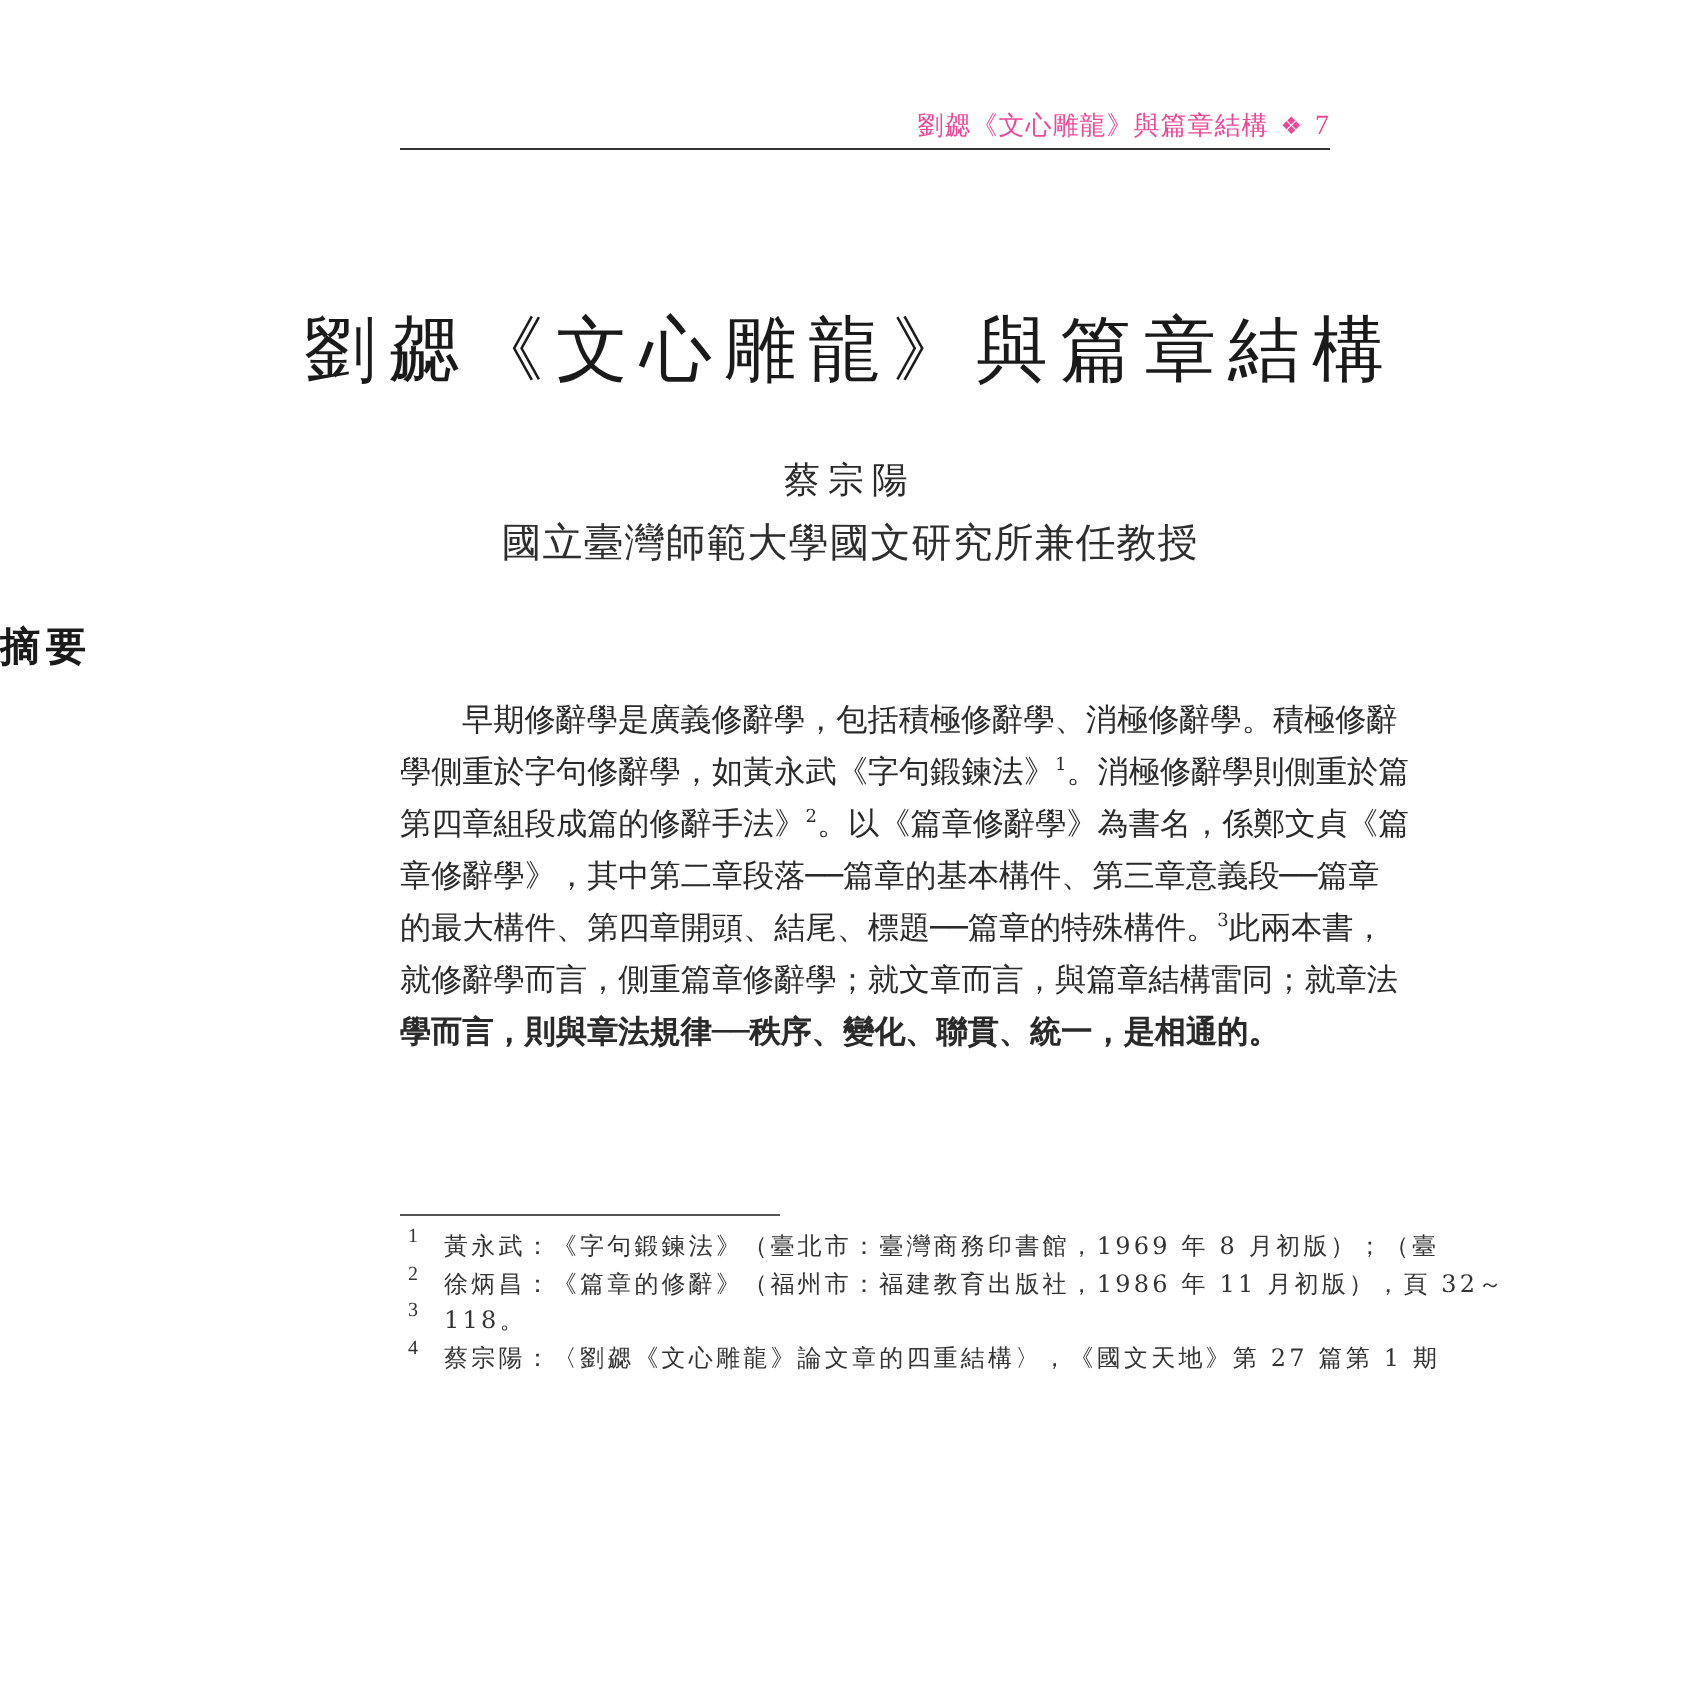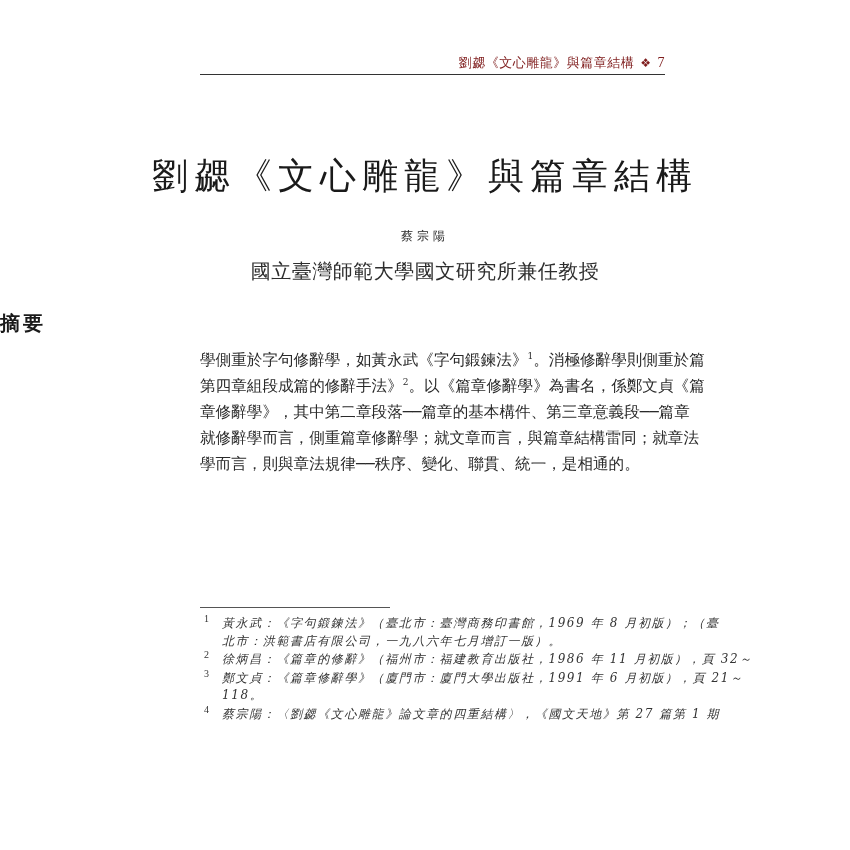--- a/index.html
+++ b/index.html
@@ -24,21 +24,21 @@
     .running-header {
       position: absolute;
       left: 200px;
       top: 56px;
       width: 465px;
       height: 18px;
       border-bottom: 1.2px solid #333;
       text-align: right;
       font-size: 13px;
       line-height: 14px;
-      color: #7f1d1d;
+      color: #ec4899;
       letter-spacing: 0.5px;
     }
     .running-header .ornament {
       display: inline-block;
       margin: 0 6px 0 6px;
       font-size: 12px;
     }
     .running-header .page-num {
       font-family: "Liberation Serif", serif;
       font-size: 14px;
@@ -54,21 +54,21 @@
       line-height: 44px;
       letter-spacing: 6px;
       color: #1a1a1a;
       font-weight: normal;
     }
     .author {
       position: absolute;
       left: 0; width: 850px;
       top: 228px;
       text-align: center;
-      font-size: 12px;
+      font-size: 18px;
       letter-spacing: 4px;
       color: #2a2a2a;
     }
     .affiliation {
       position: absolute;
       left: 0; width: 850px;
       top: 258px;
       text-align: center;
       font-size: 20px;
       letter-spacing: 0.5px;
@@ -96,20 +96,21 @@
       height: 26px;
       line-height: 26px;
       font-size: 15.6px;
       white-space: nowrap;
       color: #2a2a2a;
       text-align: justify;
       text-align-last: justify;
     }
     .abstract-body .line.last {
       text-align-last: left;
+      font-weight: bold;
     }
     .abstract-body .line.indent {
       padding-left: 31px;
     }
     sup {
       font-size: 9px;
       line-height: 0;
       vertical-align: 6px;
     }
     
@@ -142,21 +143,20 @@
     }
     .footnote .fn-line {
       font-size: 12px;
       line-height: 17.5px;
       height: 17.5px;
       color: #333;
       letter-spacing: 1.6px;
       white-space: nowrap;
       text-align: justify;
       text-align-last: justify;
-      font-style: italic;
     }
     .footnote .fn-line.last {
       text-align-last: left;
     }
   </style>
 </head>
 <body>
 
 <div class="page">
 
@@ -165,42 +165,42 @@
   </div>
 
   <h1 class="title">劉勰《文心雕龍》與篇章結構</h1>
 
   <div class="author">蔡宗陽</div>
   <div class="affiliation">國立臺灣師範大學國文研究所兼任教授</div>
 
   <div class="abstract-heading">摘要</div>
 
   <div class="abstract-body">
+    <div class="line indent"><span>早期修辭學是廣義修辭學，包括積極修辭學、消極修辭學。積極修辭</span></div>
     <div class="line"><span>學側重於字句修辭學，如黃永武《字句鍛鍊法》</span><sup>1</sup><span>。消極修辭學則側重於篇</span></div>
     <div class="line"><span>第四章組段成篇的修辭手法》</span><sup>2</sup><span>。以《篇章修辭學》為書名，係鄭文貞《篇</span></div>
     <div class="line"><span>章修辭學》，其中第二章段落──篇章的基本構件、第三章意義段──篇章</span></div>
+    <div class="line"><span>的最大構件、第四章開頭、結尾、標題──篇章的特殊構件。</span><sup>3</sup><span>此兩本書，</span></div>
     <div class="line"><span>就修辭學而言，側重篇章修辭學；就文章而言，與篇章結構雷同；就章法</span></div>
     <div class="line last"><span>學而言，則與章法規律──秩序、變化、聯貫、統一，是相通的。</span></div>
   </div>
 
   <div class="footnote-rule"></div>
 
   <div class="footnotes">
     <div class="footnote">
       <span class="fn-num">1</span>
       <div class="fn-line">黃永武：《字句鍛鍊法》（臺北市：臺灣商務印書館，1969 年 8 月初版）；（臺</div>
-      <div class="fn-line last">北市：洪範書店有限公司，一九八六年七月增訂一版）。</div>
     </div>
     <div class="footnote">
       <span class="fn-num">2</span>
       <div class="fn-line">徐炳昌：《篇章的修辭》（福州市：福建教育出版社，1986 年 11 月初版），頁 32～</div>
     </div>
     <div class="footnote">
       <span class="fn-num">3</span>
-      <div class="fn-line">鄭文貞：《篇章修辭學》（廈門市：廈門大學出版社，1991 年 6 月初版），頁 21～</div>
       <div class="fn-line last">118。</div>
     </div>
     <div class="footnote">
       <span class="fn-num">4</span>
       <div class="fn-line">蔡宗陽：〈劉勰《文心雕龍》論文章的四重結構〉，《國文天地》第 27 篇第 1 期</div>
     </div>
   </div>
 
 </div>
 

